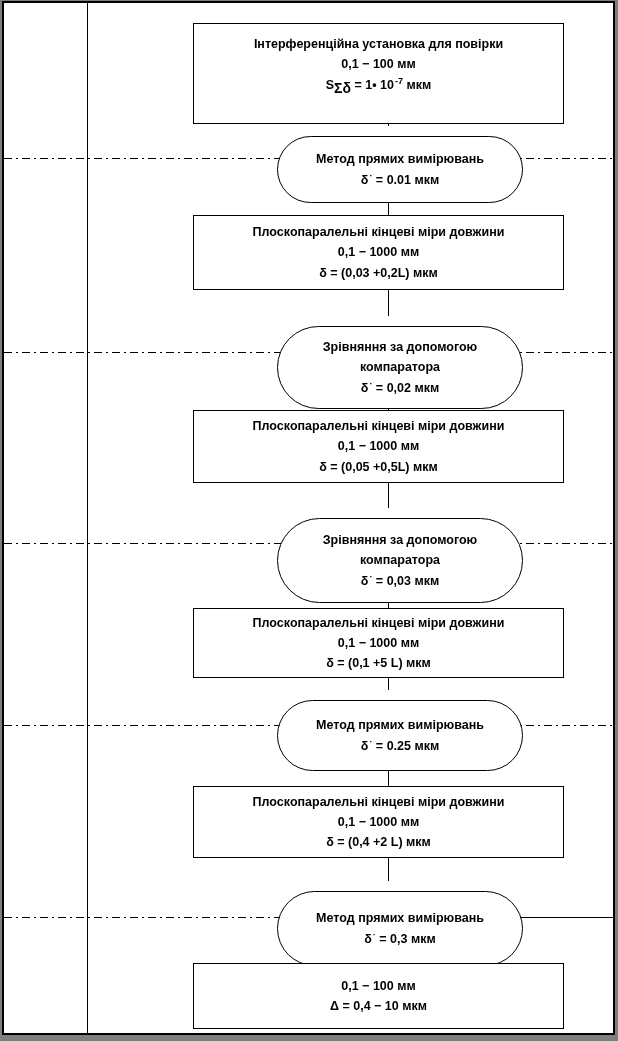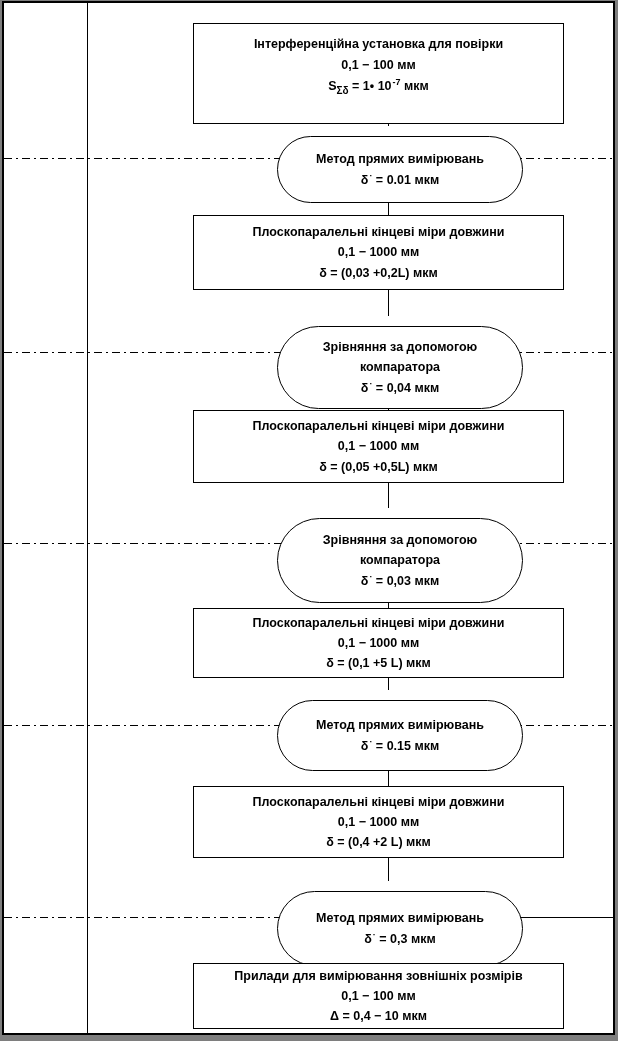--- a/index.html
+++ b/index.html
@@ -27,21 +27,21 @@
   .connector{position:absolute;width:1px;background:#000;z-index:1;}
   .block{
     position:absolute;box-sizing:border-box;background:#fff;
     border:1px solid #000;z-index:2;
     display:flex;flex-direction:column;align-items:center;justify-content:center;
     text-align:center;
     font-weight:bold;font-size:12.5px;line-height:1.62;color:#000;
   }
   .stadium{border-radius:60px;margin-top:11px;}
   .t{white-space:nowrap;}
-  .f-sub{font-size:10px;vertical-align:sub;}
+  .f-sub{font-size:14px;vertical-align:sub;}
   .f-sup{font-size:9px;vertical-align:super;margin-left:1px;}
 </style>
 </head>
 <body>
 
 <div class="page">
   <div class="frame"></div>
   <div class="col-divider"></div>
 
   <div class="dashdot" style="left:4px;top:158px;width:610px;"></div>
@@ -75,21 +75,21 @@
 
   <div class="block rect" style="left:193px;top:215px;width:371px;height:75px;">
     <div class="t">Плоскопаралельні кінцеві міри довжини</div>
     <div class="t">0,1 − 1000 мм</div>
     <div class="t">δ = (0,03 +0,2L) мкм</div>
   </div>
 
   <div class="block stadium" style="left:277px;top:315px;width:246px;height:83px;">
     <div class="t">Зрівняння за допомогою</div>
     <div class="t">компаратора</div>
-    <div class="t"><span>δ</span><span class="f-sup">·</span><span> = 0,04 мкм</span></div>
+    <div class="t"><span>δ</span><span class="f-sup">·</span><span> = 0,02 мкм</span></div>
   </div>
 
   <div class="block rect" style="left:193px;top:410px;width:371px;height:73px;">
     <div class="t">Плоскопаралельні кінцеві міри довжини</div>
     <div class="t">0,1 − 1000 мм</div>
     <div class="t">δ = (0,05 +0,5L) мкм</div>
   </div>
 
   <div class="block stadium" style="left:277px;top:507px;width:246px;height:85px;">
     <div class="t">Зрівняння за допомогою</div>
@@ -98,32 +98,31 @@
   </div>
 
   <div class="block rect" style="left:193px;top:608px;width:371px;height:70px;">
     <div class="t">Плоскопаралельні кінцеві міри довжини</div>
     <div class="t">0,1 − 1000 мм</div>
     <div class="t">δ = (0,1 +5 L) мкм</div>
   </div>
 
   <div class="block stadium" style="left:277px;top:689px;width:246px;height:71px;">
     <div class="t">Метод прямих вимірювань</div>
-    <div class="t"><span>δ</span><span class="f-sup">·</span><span> = 0.15 мкм</span></div>
+    <div class="t"><span>δ</span><span class="f-sup">·</span><span> = 0.25 мкм</span></div>
   </div>
 
   <div class="block rect" style="left:193px;top:786px;width:371px;height:72px;">
     <div class="t">Плоскопаралельні кінцеві міри довжини</div>
     <div class="t">0,1 − 1000 мм</div>
     <div class="t">δ = (0,4 +2 L) мкм</div>
   </div>
 
   <div class="block stadium" style="left:277px;top:880px;width:246px;height:75px;">
     <div class="t">Метод прямих вимірювань</div>
     <div class="t"><span>δ</span><span class="f-sup">·</span><span> = 0,3 мкм</span></div>
   </div>
 
   <div class="block rect" style="left:193px;top:963px;width:371px;height:66px;">
-    <div class="t">Прилади для вимірювання зовнішніх розмірів</div>
     <div class="t">0,1 − 100 мм</div>
     <div class="t">Δ = 0,4 − 10 мкм</div>
   </div>
 </div>
 
 </body></html>

